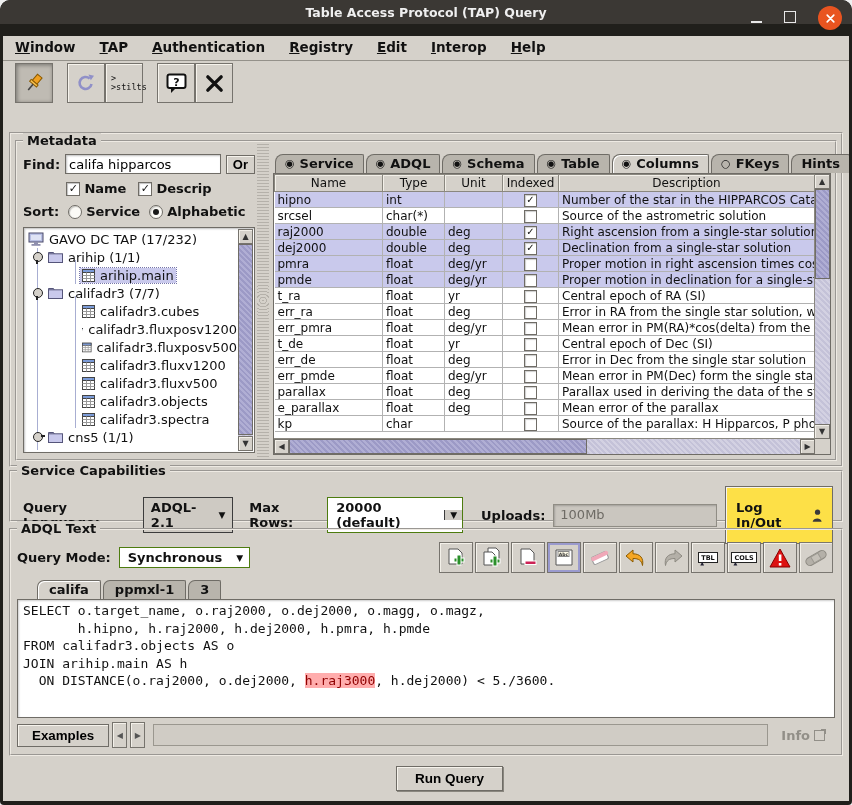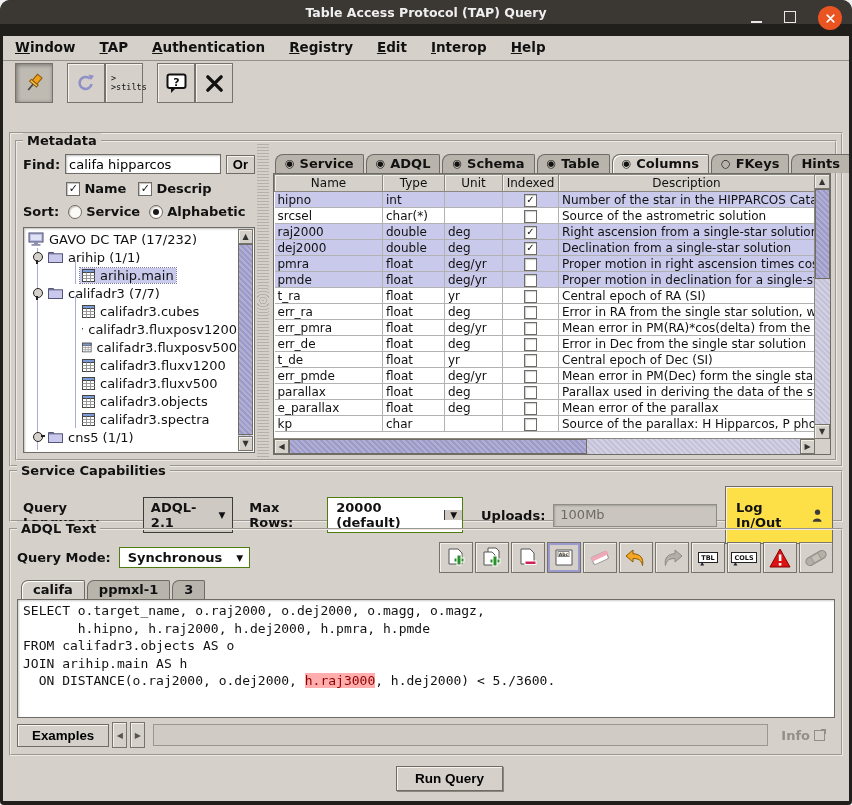--- a/index.html
+++ b/index.html
@@ -115,21 +115,21 @@
   .adql-group{position:absolute;top:492px;left:6px;right:6px;height:224px;display:flex;flex-direction:column;}
   .adql-row1{display:flex;align-items:center;gap:8px;padding:12px 8px 0 6px;}
   .adql-icons{margin-left:auto;display:flex;gap:2px;}
   .icon-btn{width:32px;height:29px;background:#d5d1ca;border:1px solid #76736d;box-shadow:inset 1px 1px 0 #f4f1ea;
             display:flex;align-items:center;justify-content:center;}
   .icon-btn.sel{outline:2px solid #9a9ace;outline-offset:-3px;}
   .icon-btn.disabled{opacity:.95;}
   .mini-dlg{border:1.5px solid #222;background:#fff;font-size:6.5px;font-weight:bold;padding:1.5px 2px;line-height:6px;
             color:#111;position:relative;}
   .mini-dlg .tick{position:absolute;left:1px;bottom:-4px;font-size:5px;color:#223;}
-  .etabs{display:flex;gap:2px;padding-left:10px;margin-top:7px;z-index:2;}
+  .etabs{display:flex;gap:2px;padding-left:26px;margin-top:7px;z-index:2;}
   .etab{padding:1px 11px 2px;font-weight:bold;background:#b8b4ac;border:1px solid #6f6c66;border-bottom:none;
         border-radius:7px 2px 0 0;font-size:13px;}
   .etab.active{background:#d5d1ca;box-shadow:inset 1px 1px 0 #fff;}
   .editor{flex:1;margin:0 6px;background:#fff;border:1px solid #6f6c66;box-shadow:inset 1px 1px 2px rgba(0,0,0,.2);
           font-family:"DejaVu Sans Mono",monospace;font-size:13px;line-height:17.5px;padding:2px 5px;
           white-space:pre;overflow:hidden;}
   .err-tok{background:#ffadad;color:#8f0000;}
   .adql-bottom{display:flex;align-items:center;gap:3px;padding:4px 6px 6px;}
   .examples-btn{background:#d5d1ca;border:1px solid #6f6c66;box-shadow:inset 1px 1px 0 #f6f3ec;font-weight:bold;
                 padding:3px 14px;}
@@ -510,32 +510,32 @@
                 <td>Error in RA from the single star solution, with</td>
               </tr>
               <tr>
                 <td>err_pmra</td>
                     <td>float</td>
                     <td>deg/yr</td>
                 <td class="ixcell"><span class="cb"></span></td>
                 <td>Mean error in PM(RA)*cos(delta) from the single</td>
               </tr>
               <tr>
+                <td>t_de</td>
+                    <td>float</td>
+                    <td>yr</td>
+                <td class="ixcell"><span class="cb"></span></td>
+                <td>Central epoch of Dec (SI)</td>
+              </tr>
+              <tr>
                 <td>err_de</td>
                     <td>float</td>
                     <td>deg</td>
                 <td class="ixcell"><span class="cb"></span></td>
                 <td>Error in Dec from the single star solution</td>
-              </tr>
-              <tr>
-                <td>t_de</td>
-                    <td>float</td>
-                    <td>yr</td>
-                <td class="ixcell"><span class="cb"></span></td>
-                <td>Central epoch of Dec (SI)</td>
               </tr>
               <tr>
                 <td>err_pmde</td>
                     <td>float</td>
                     <td>deg/yr</td>
                 <td class="ixcell"><span class="cb"></span></td>
                 <td>Mean error in PM(Dec) form the single star solution</td>
               </tr>
               <tr>
                 <td>parallax</td>

